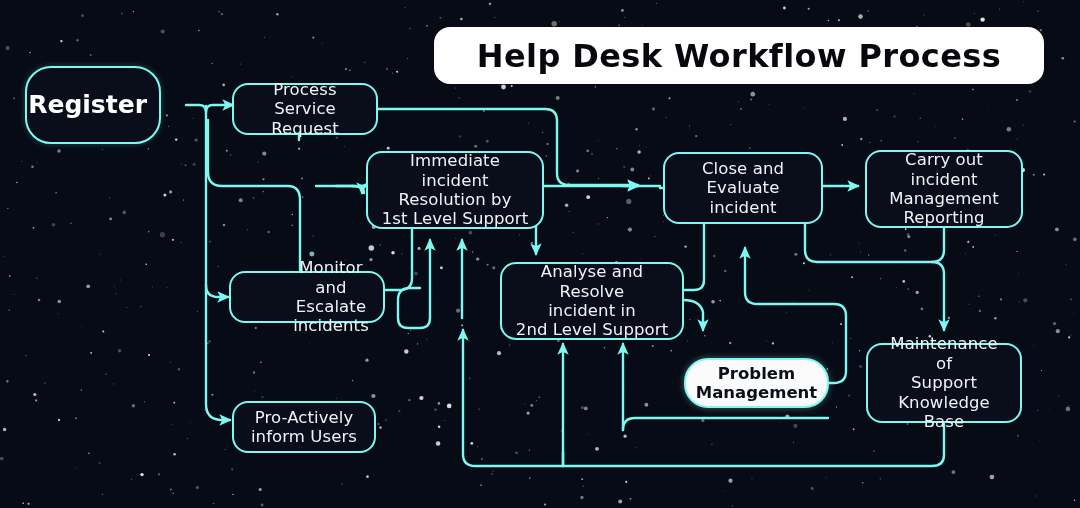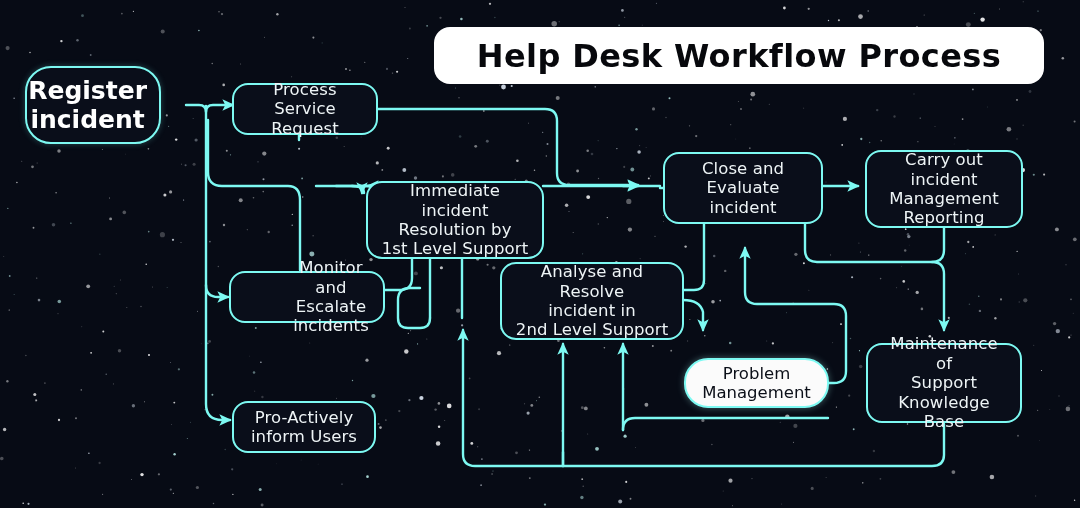--- a/index.html
+++ b/index.html
@@ -7,21 +7,21 @@
   #stage{position:relative;width:1080px;height:508px;background:#070b15;overflow:hidden;}
   #starfield{position:absolute;inset:0;}
   #wires{position:absolute;inset:0;}
   .node{position:absolute;box-sizing:border-box;border:2px solid #7df9f2;border-radius:16px;
         background:#0a0e1a;color:#eef4f6;display:flex;align-items:center;justify-content:center;
         text-align:center;line-height:1.18;font-family:"DejaVu Sans",sans-serif;z-index:5;}
   .node span{display:block;padding:0 6px;}
   .node.plain{font-size:16.5px;letter-spacing:.1px;}
   .node.start{background:#0a0e1a;border-width:2.5px;border-radius:26px;font-weight:bold;font-size:25px;
         color:#ffffff;box-shadow:0 0 6px rgba(125,249,242,.25);}
-  .node.light{background:#fbfbfb;color:#0b0f18;font-weight:normal;font-size:16.5px;border-radius:24px;
+  .node.light{background:#fbfbfb;color:#0b0f18;font-weight:bold;font-size:16.5px;border-radius:24px;
         box-shadow:0 0 7px rgba(170,255,250,.35);}
   #title{position:absolute;left:434px;top:27px;width:610px;height:57px;border-radius:16px;
         background:#ffffff;display:flex;align-items:center;justify-content:center;z-index:6;}
   #title span{font-size:32px;font-weight:bold;color:#07080c;letter-spacing:.4px;
         font-family:"DejaVu Sans",sans-serif;}
 </style>
 </head>
 <body>
 
 <div id="stage">
@@ -705,32 +705,31 @@
     </g>
   </svg>
 
   <div id="title">
     <span>Help Desk Workflow Process</span>
   </div>
 
   <div class="node start" style="left:25px;top:66px;width:136px;height:78px;justify-content:flex-end;">
     <span>
         <span>Register</span>
-        <span>incident</span>
       </span>
   </div>
 
   <div class="node plain" style="left:232px;top:83px;width:146px;height:52px;text-align:center;">
     <span>
         <span>Process Service</span>
         <span>Request</span>
       </span>
   </div>
 
-  <div class="node plain" style="left:366px;top:151px;width:178px;height:78px;margin-top:30px;">
+  <div class="node plain" style="left:366px;top:151px;width:178px;height:78px;">
     <span>
         <span>Immediate incident</span>
         <span>Resolution by</span>
         <span>1st Level Support</span>
       </span>
   </div>
 
   <div class="node plain" style="left:229px;top:271px;width:156px;height:52px;padding-left:48px;">
     <span>
         <span>Monitor and</span>

